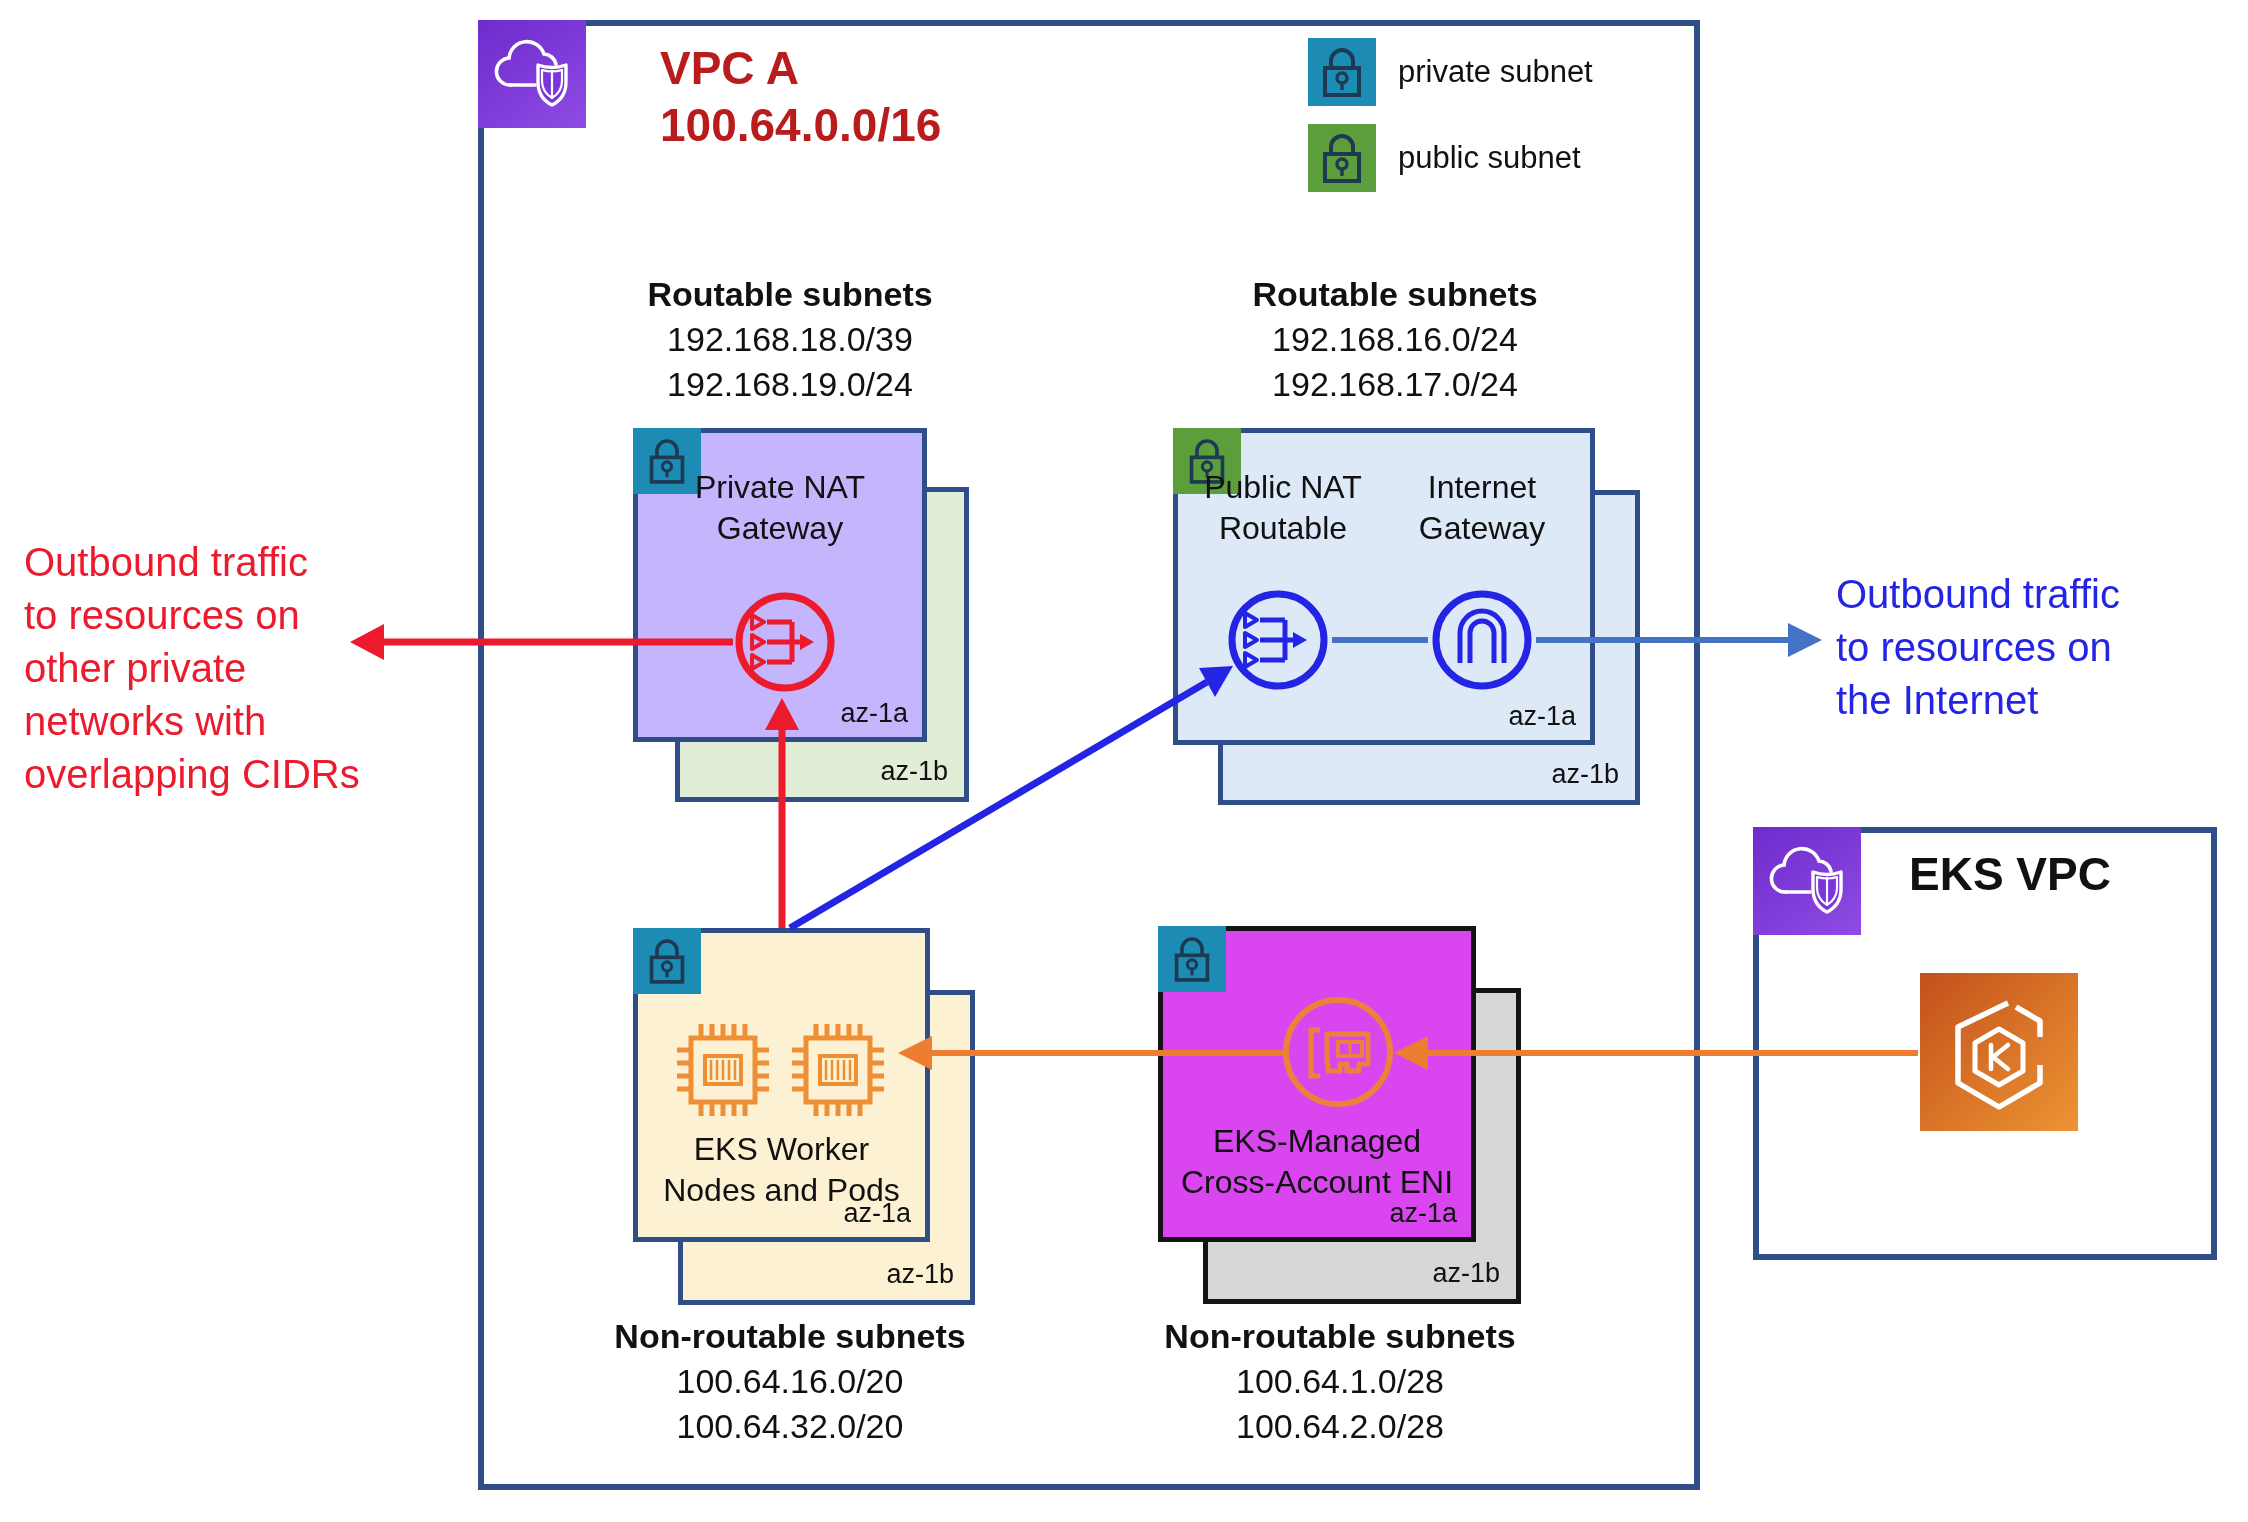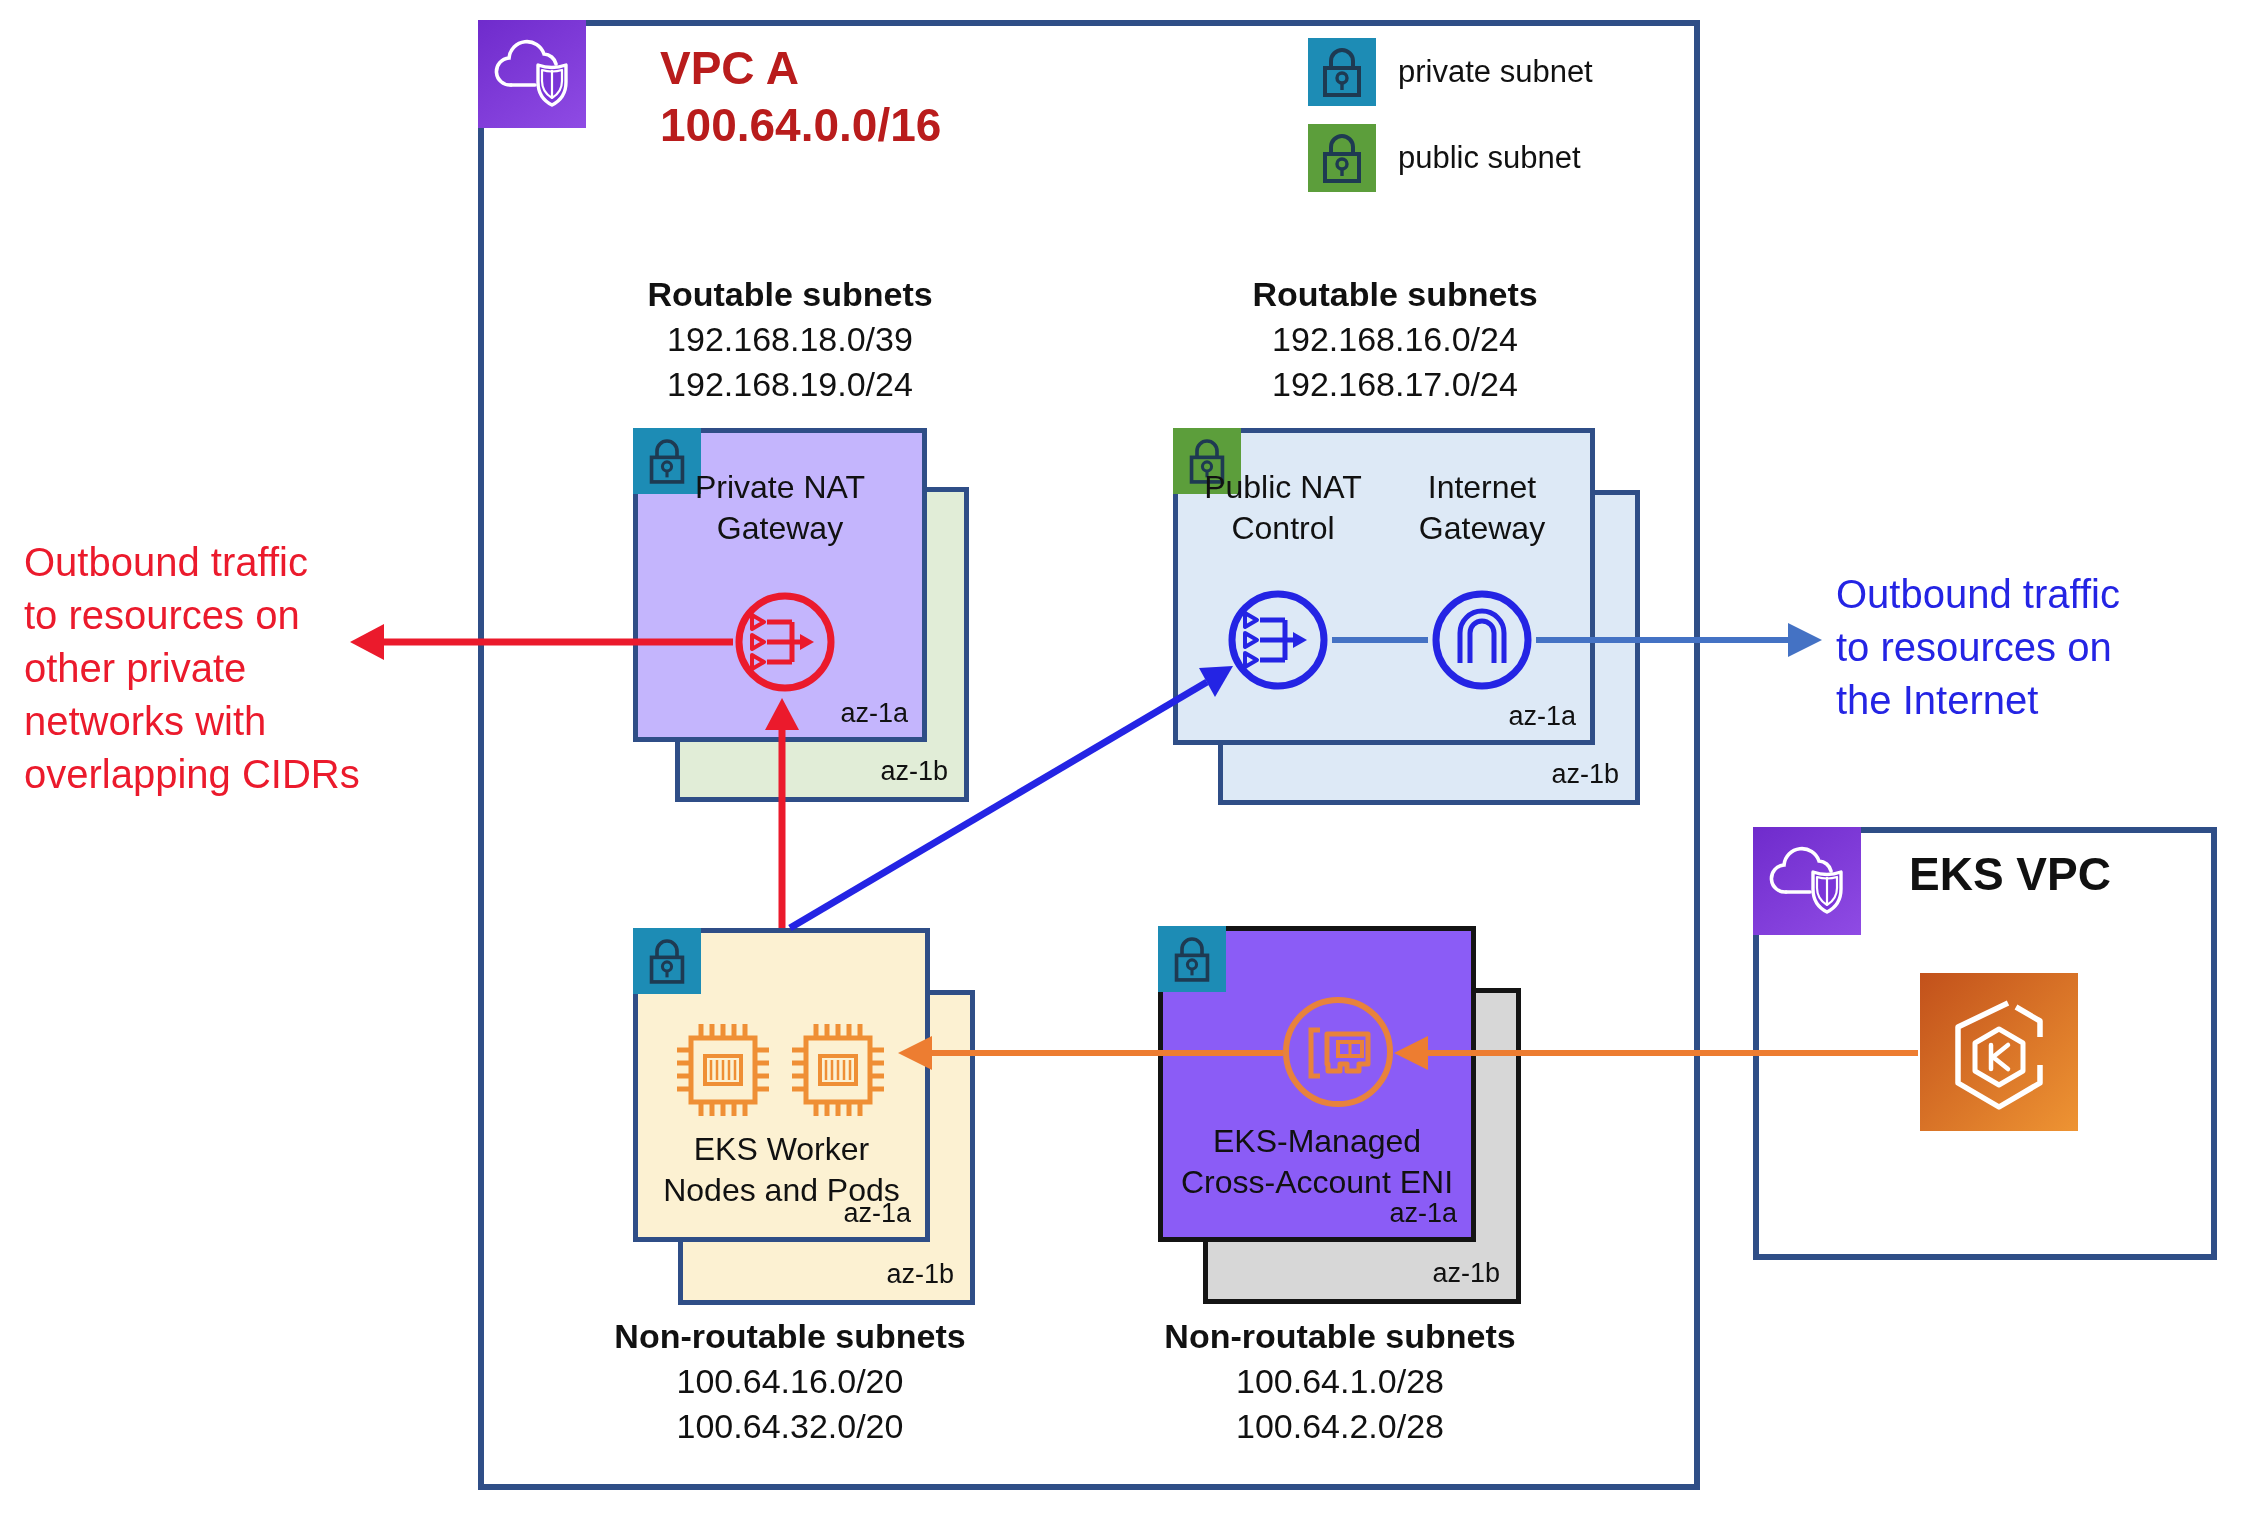--- a/index.html
+++ b/index.html
@@ -120,21 +120,21 @@
     <div class="subnet" style="left:689px;top:402px;width:422px;height:317px;background:#DDE9F6;z-index:2;">
       <div class="badge green" style="left:-5px;top:-5px;width:68px;height:66px;">
         <svg width="62" height="60" viewBox="0 0 68 66">
           <path d="M23 29 v-7 a11 11 0 0 1 22 0 v7" fill="none" stroke="#1E3A52" stroke-width="4"></path>
           <rect x="17" y="29" width="34" height="27" fill="none" stroke="#1E3A52" stroke-width="4"></rect>
           <circle cx="34" cy="39" r="5" fill="none" stroke="#1E3A52" stroke-width="3.4"></circle>
           <path d="M34 44 v7" stroke="#1E3A52" stroke-width="3.4"></path>
         </svg>
       </div>
       <div class="box-label pre" style="left:5px;width:200px;top:34px;">Public NAT
-Control</div>
+Routable</div>
       <div class="box-label pre" style="left:204px;width:200px;top:34px;">Internet
 Gateway</div>
       <div class="abs" style="left:45px;top:152px;">
         <svg width="110" height="110" viewBox="0 0 110 110">
           <circle cx="55" cy="55" r="46" fill="none" stroke="#2424E4" stroke-width="7"></circle>
           <path d="M22 28 L34 35 L22 42 Z" fill="none" stroke="#2424E4" stroke-width="4" stroke-linejoin="round"></path>
           <path d="M22 48 L34 55 L22 62 Z" fill="none" stroke="#2424E4" stroke-width="4" stroke-linejoin="round"></path>
           <path d="M22 68 L34 75 L22 82 Z" fill="none" stroke="#2424E4" stroke-width="4" stroke-linejoin="round"></path>
           <path d="M37 35 H62 M37 75 H62 M62 35 V75 M37 55 H72" fill="none" stroke="#2424E4" stroke-width="5"></path>
           <path d="M84 55 L70 47 V63 Z" fill="#2424E4"></path>
@@ -189,21 +189,21 @@
         </svg>
       </div>
       <div class="box-label pre" style="top:196px;">EKS Worker
 Nodes and Pods</div>
       <div class="az front">az-1a</div>
     </div>
 
     <div class="subnet grayb" style="left:719px;top:962px;width:318px;height:316px;background:#D7D7D7;z-index:1;">
       <div class="az back">az-1b</div>
     </div>
-    <div class="subnet grayb" style="left:674px;top:900px;width:318px;height:316px;background:#8b5cf6;z-index:2;">
+    <div class="subnet grayb" style="left:674px;top:900px;width:318px;height:316px;background:#d946ef;z-index:2;">
       <div class="badge teal" style="left:-5px;top:-5px;width:68px;height:66px;">
         <svg width="62" height="60" viewBox="0 0 68 66">
           <path d="M23 29 v-7 a11 11 0 0 1 22 0 v7" fill="none" stroke="#1E3A52" stroke-width="4"></path>
           <rect x="17" y="29" width="34" height="27" fill="none" stroke="#1E3A52" stroke-width="4"></rect>
           <circle cx="34" cy="39" r="5" fill="none" stroke="#1E3A52" stroke-width="3.4"></circle>
           <path d="M34 44 v7" stroke="#1E3A52" stroke-width="3.4"></path>
         </svg>
       </div>
       <div class="abs" style="left:117px;top:63px;">
         <svg width="116" height="116" viewBox="0 0 116 116">

